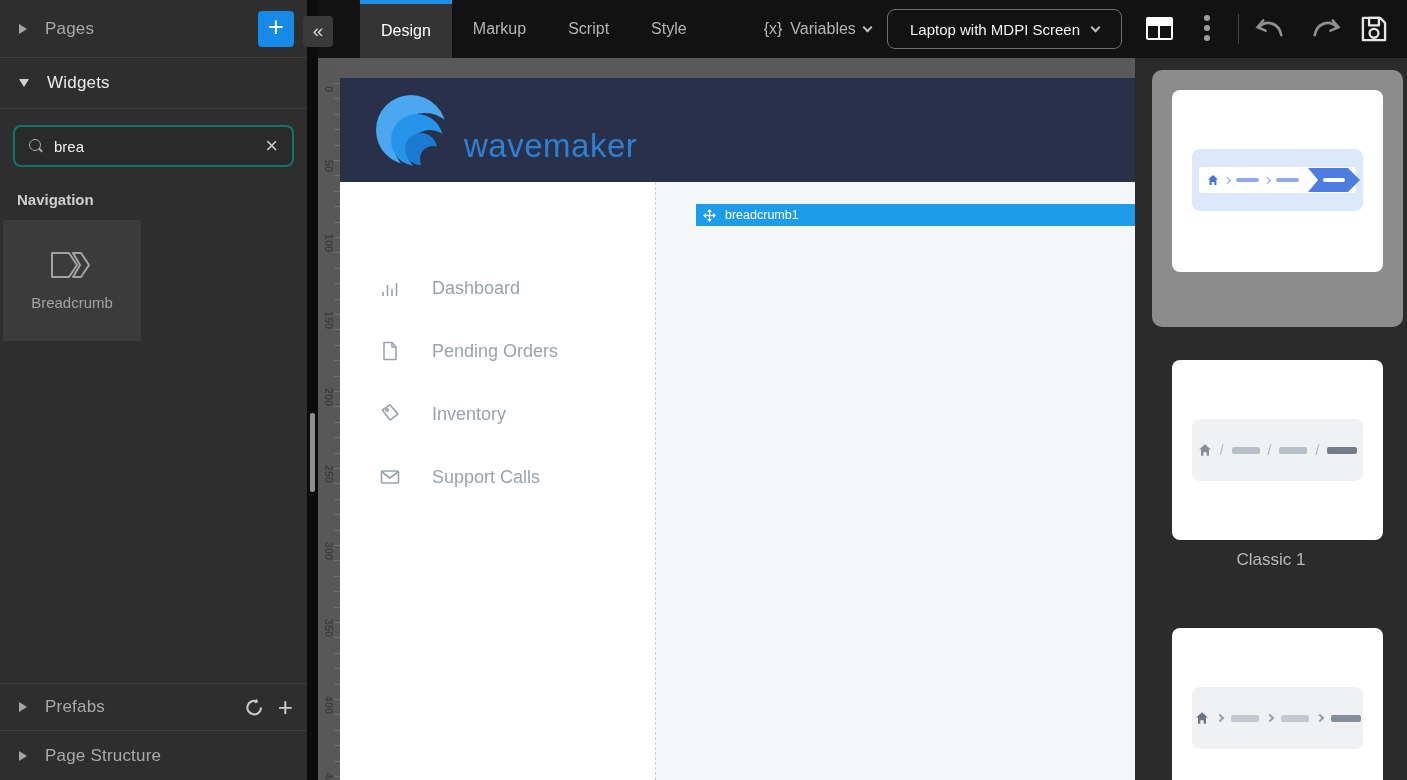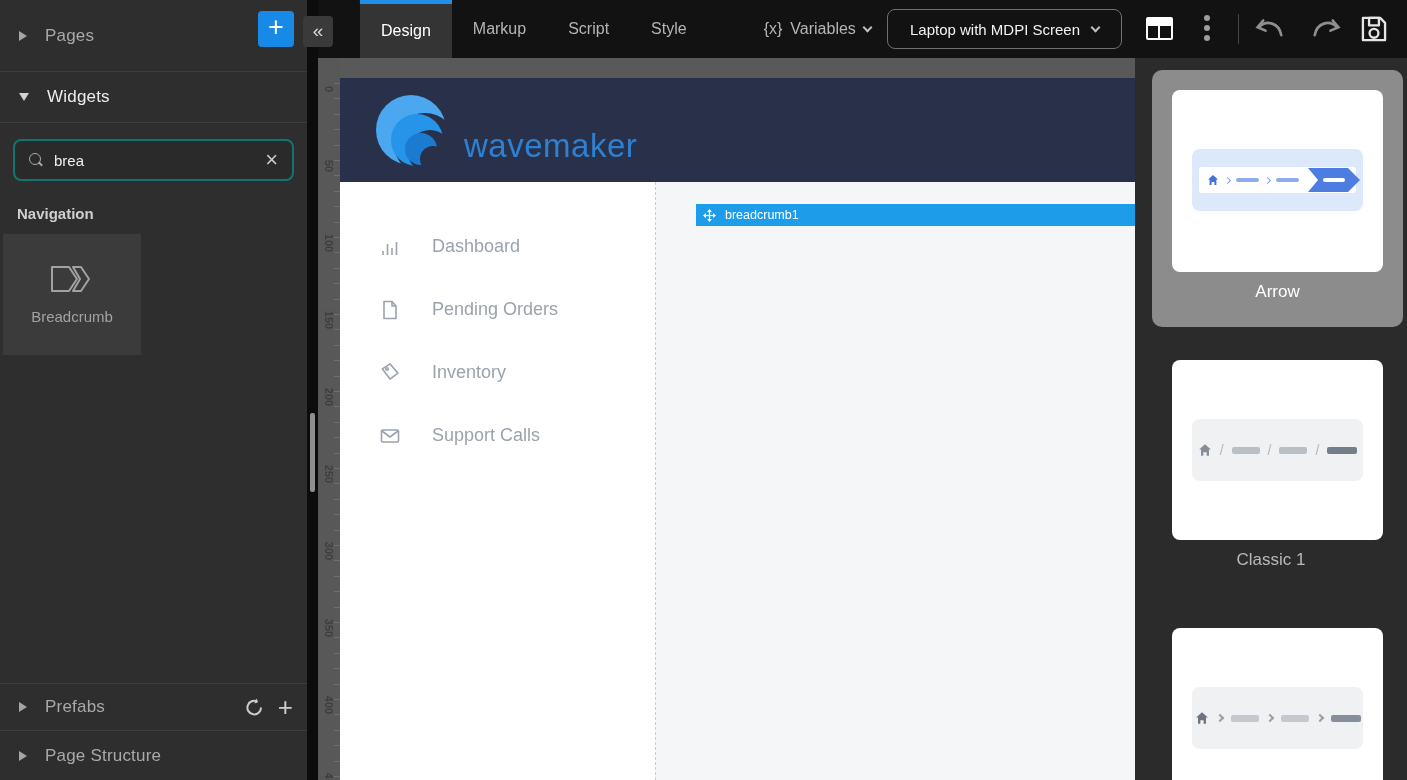--- a/index.html
+++ b/index.html
@@ -4,21 +4,21 @@
 <style>
   * { margin:0; padding:0; box-sizing:border-box; }
   html,body { width:1407px; height:780px; overflow:hidden; background:#0c0c0c;
               font-family:"Liberation Sans","DejaVu Sans",sans-serif; }
   .abs { position:absolute; }
   #app { position:absolute; inset:0; width:1407px; height:780px; }
 
   
   .sidebar { left:0; top:0; width:307px; height:780px; background:#2e2e2e; }
   .side-row { position:relative; display:flex; align-items:center; border-bottom:1px solid #3d3d3d; }
-  .row-pages { height:72px; padding-left:19px; }
+  .row-pages { height:58px; padding-left:19px; }
   .row-widgets { height:51px; padding-left:19px; }
   .tri-right { width:0; height:0; border-left:8px solid #a5a5a5; border-top:5px solid transparent; border-bottom:5px solid transparent; }
   .tri-down  { width:0; height:0; border-top:8px solid #d2d2d2; border-left:5px solid transparent; border-right:5px solid transparent; }
   .side-label { margin-left:18px; font-size:17px; color:#a9a9a9; letter-spacing:.2px; }
   .row-widgets .side-label { color:#ececec; }
   .add-page-btn { position:absolute; right:13px; top:11px; width:36px; height:36px; background:#1789e6;
                   border-radius:4px; color:#fff; font-size:27px; line-height:33px; text-align:center; }
   .collapse-btn { left:303px; top:16px; width:30px; height:31px; background:#3a3a3a; border-radius:4px;
                   color:#d8d8d8; font-size:19px; line-height:29px; text-align:center; z-index:30; }
   .search-wrap { margin:16px 13px 0 13px; height:42px; border:2px solid #0f766e; border-radius:8px;
@@ -72,21 +72,21 @@
   .ruler::after { content:""; position:absolute; right:0; top:25px; bottom:0; width:6px;
                   background:repeating-linear-gradient(to bottom,#6f6f6f 0 1px,transparent 1px 15.4px); }
   .ruler-mark { position:absolute; left:1px; width:20px; text-align:center; transform:rotate(90deg);
                 font-size:11px; color:#3e3e3e; font-weight:bold; }
   .canvas { left:340px; top:58px; width:795px; height:722px; background:#595959; }
   .page-header { position:absolute; left:0; top:20px; width:795px; height:104px; background:#293049;
                  display:flex; align-items:flex-end; padding:0 0 12px 35px; }
   .brand-text { color:#2e80d2; font-size:33px; letter-spacing:.5px; margin-left:13px; line-height:1; padding-bottom:8px; }
   .page-nav { position:absolute; left:0; top:124px; width:316px; bottom:0; background:#ffffff;
               border-right:1px dashed #c9ced6; padding-top:54px; }
-  .page-nav-item { height:63px; display:flex; align-items:flex-start; gap:31px; padding-left:39px; }
+  .page-nav-item { height:63px; display:flex; align-items:flex-end; gap:31px; padding-left:39px; }
   .page-nav-item span { color:#9aa3ad; font-size:18px; }
   .page-content { position:absolute; left:316px; top:124px; right:0; bottom:0; background:#f4f6f8; }
 
   
   .widget-bar { position:absolute; left:356px; top:146px; right:0; height:22px; background:#1d9ce9;
                 display:flex; align-items:center; gap:9px; padding-left:7px; }
   .widget-bar span { color:#ffffff; font-size:12.5px; }
   .widget-body { position:absolute; left:356px; top:168px; right:0; height:70px; background:#e9e9e9;
                  border:1px dashed #7ec7f4; }
   .bc-home { position:absolute; left:0; top:0; bottom:0; width:164px; background:#ffffff; z-index:2;
@@ -300,21 +300,20 @@
             <i class="mini-chev"></i>
               <i class="mini-dash"></i>
               <i class="mini-chev"></i>
               <i class="mini-dash"></i>
             <div class="mini-arrowseg">
                 <i></i>
               </div>
           </div>
         </div>
       </div>
-      <div class="opt-label label-arrow">Arrow</div>
     </div>
 
     <div class="opt-card card-classic1">
       <div class="strip strip-gray">
         <svg width="14" height="14" viewBox="0 0 12 12" fill="#868d96">
           <path d="M6 1 L11 5.6 H9.4 V11 H7.4 V8 H4.6 V11 H2.6 V5.6 H1 Z"></path>
         </svg>
         <span class="slash" style="color:#b3b8bf">/</span>
         <i class="g-dash" style="width:28px;background:#b9bfc7"></i>
         <span class="slash" style="color:#b3b8bf">/</span>

